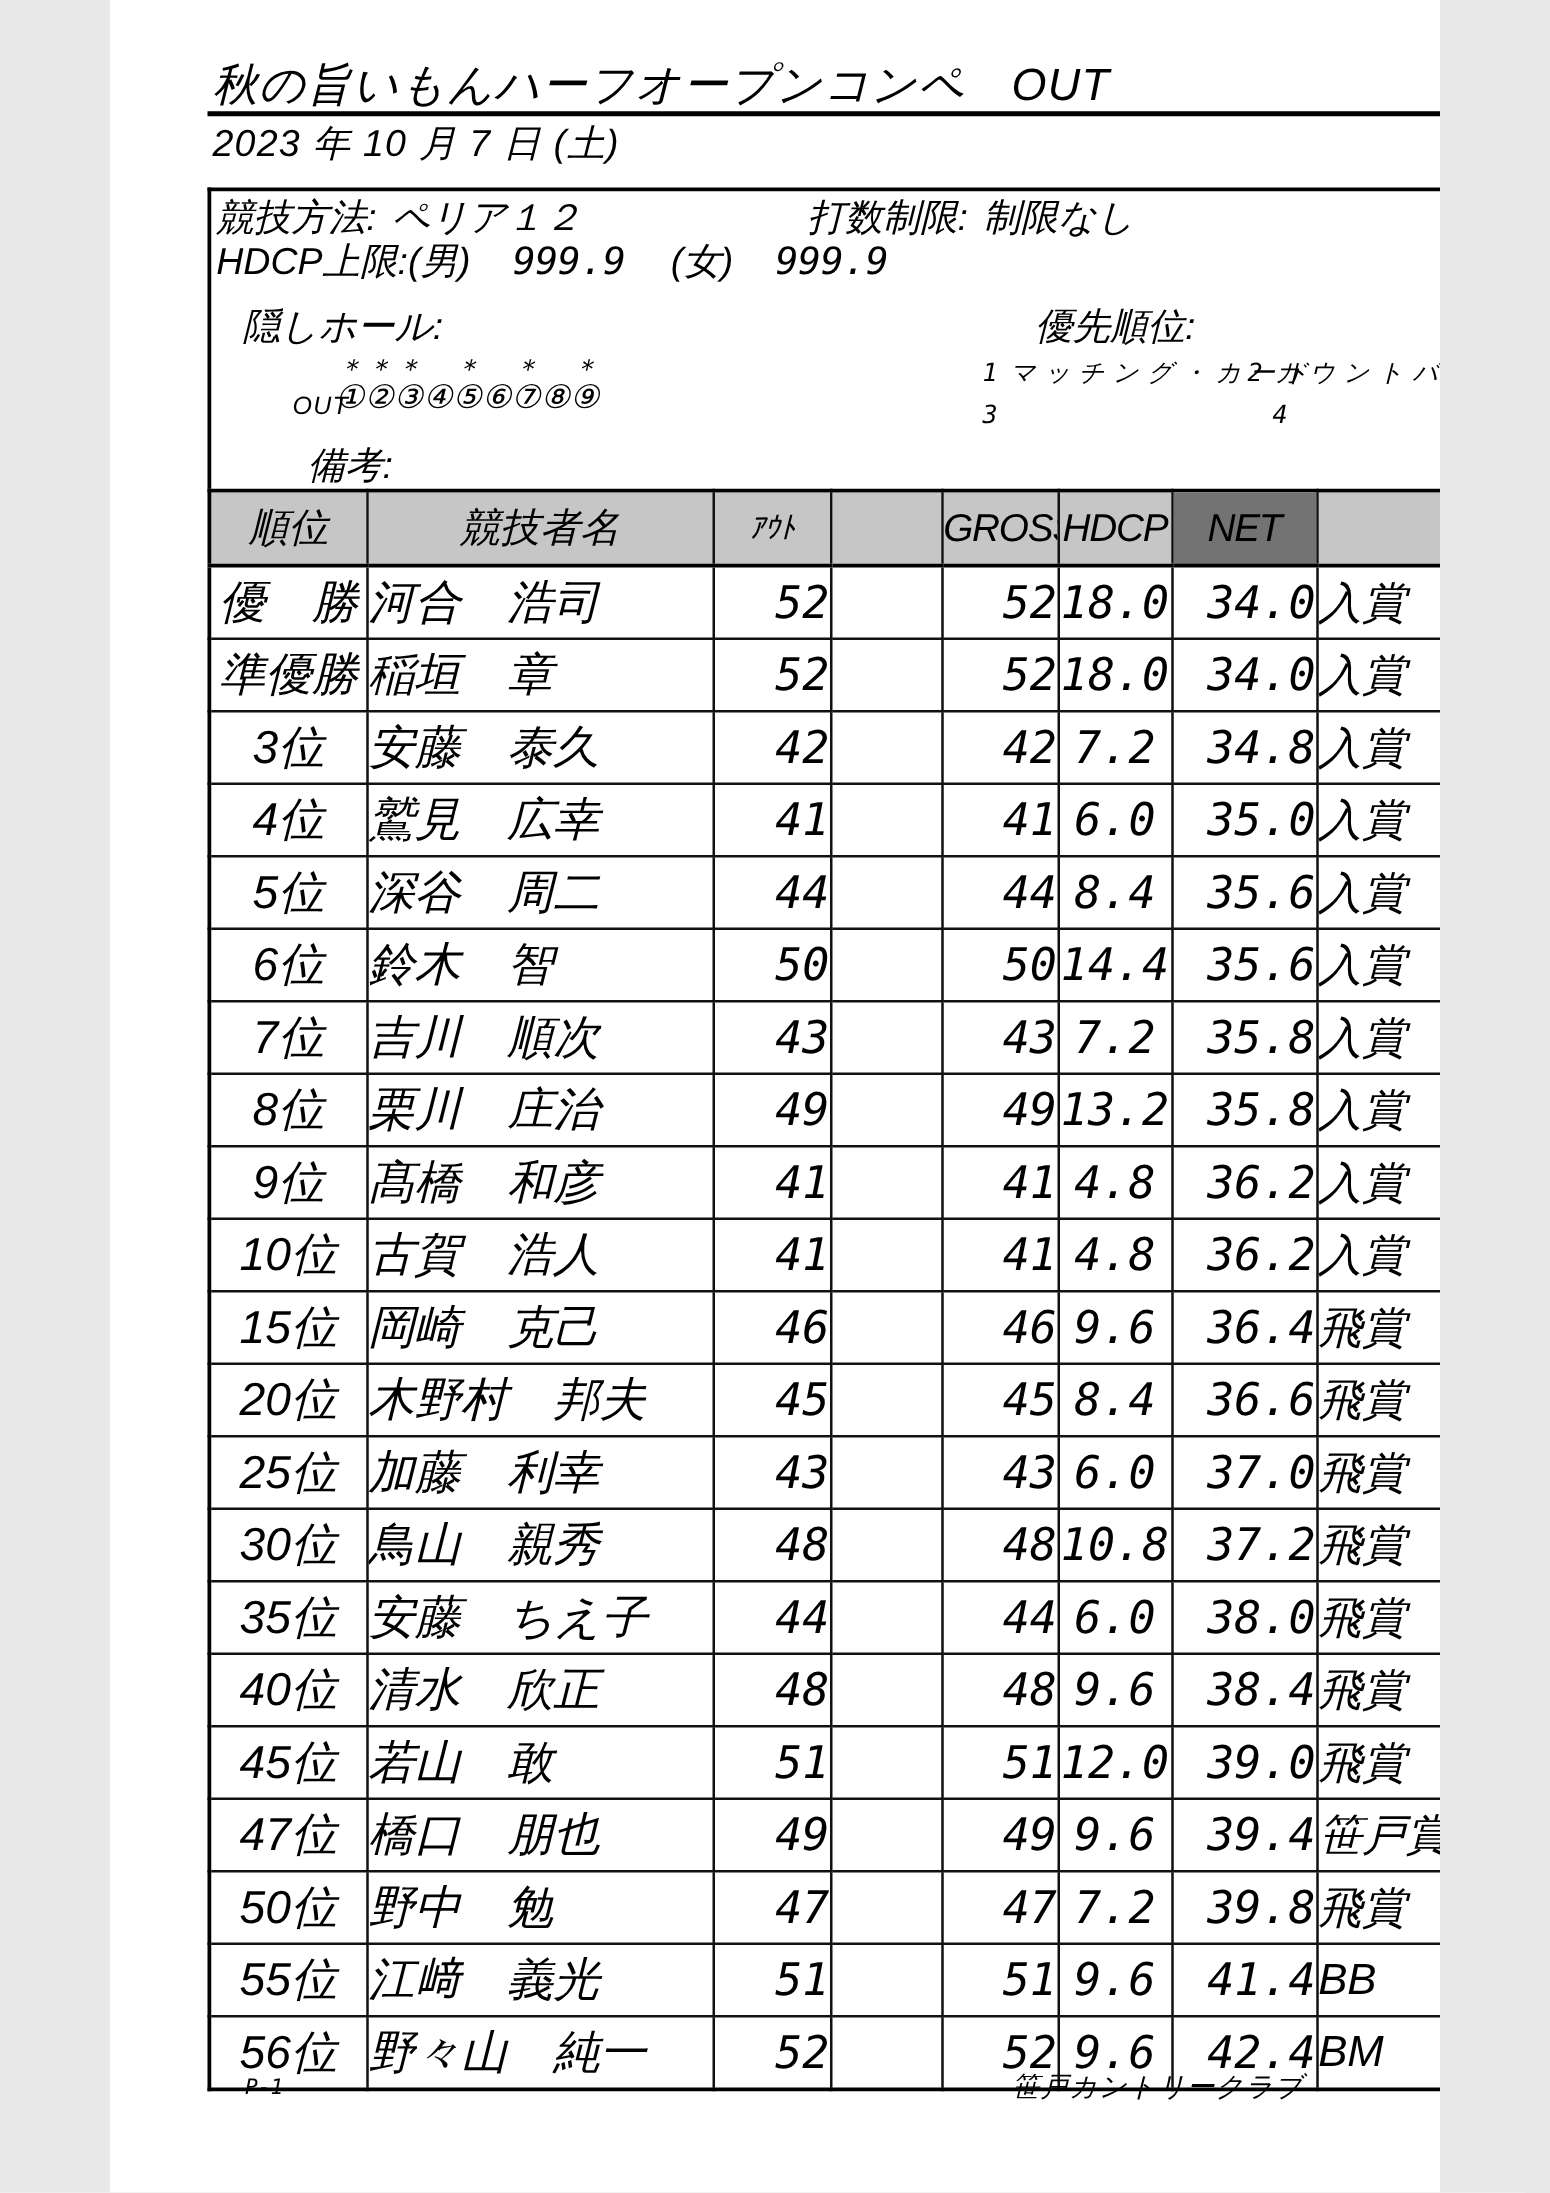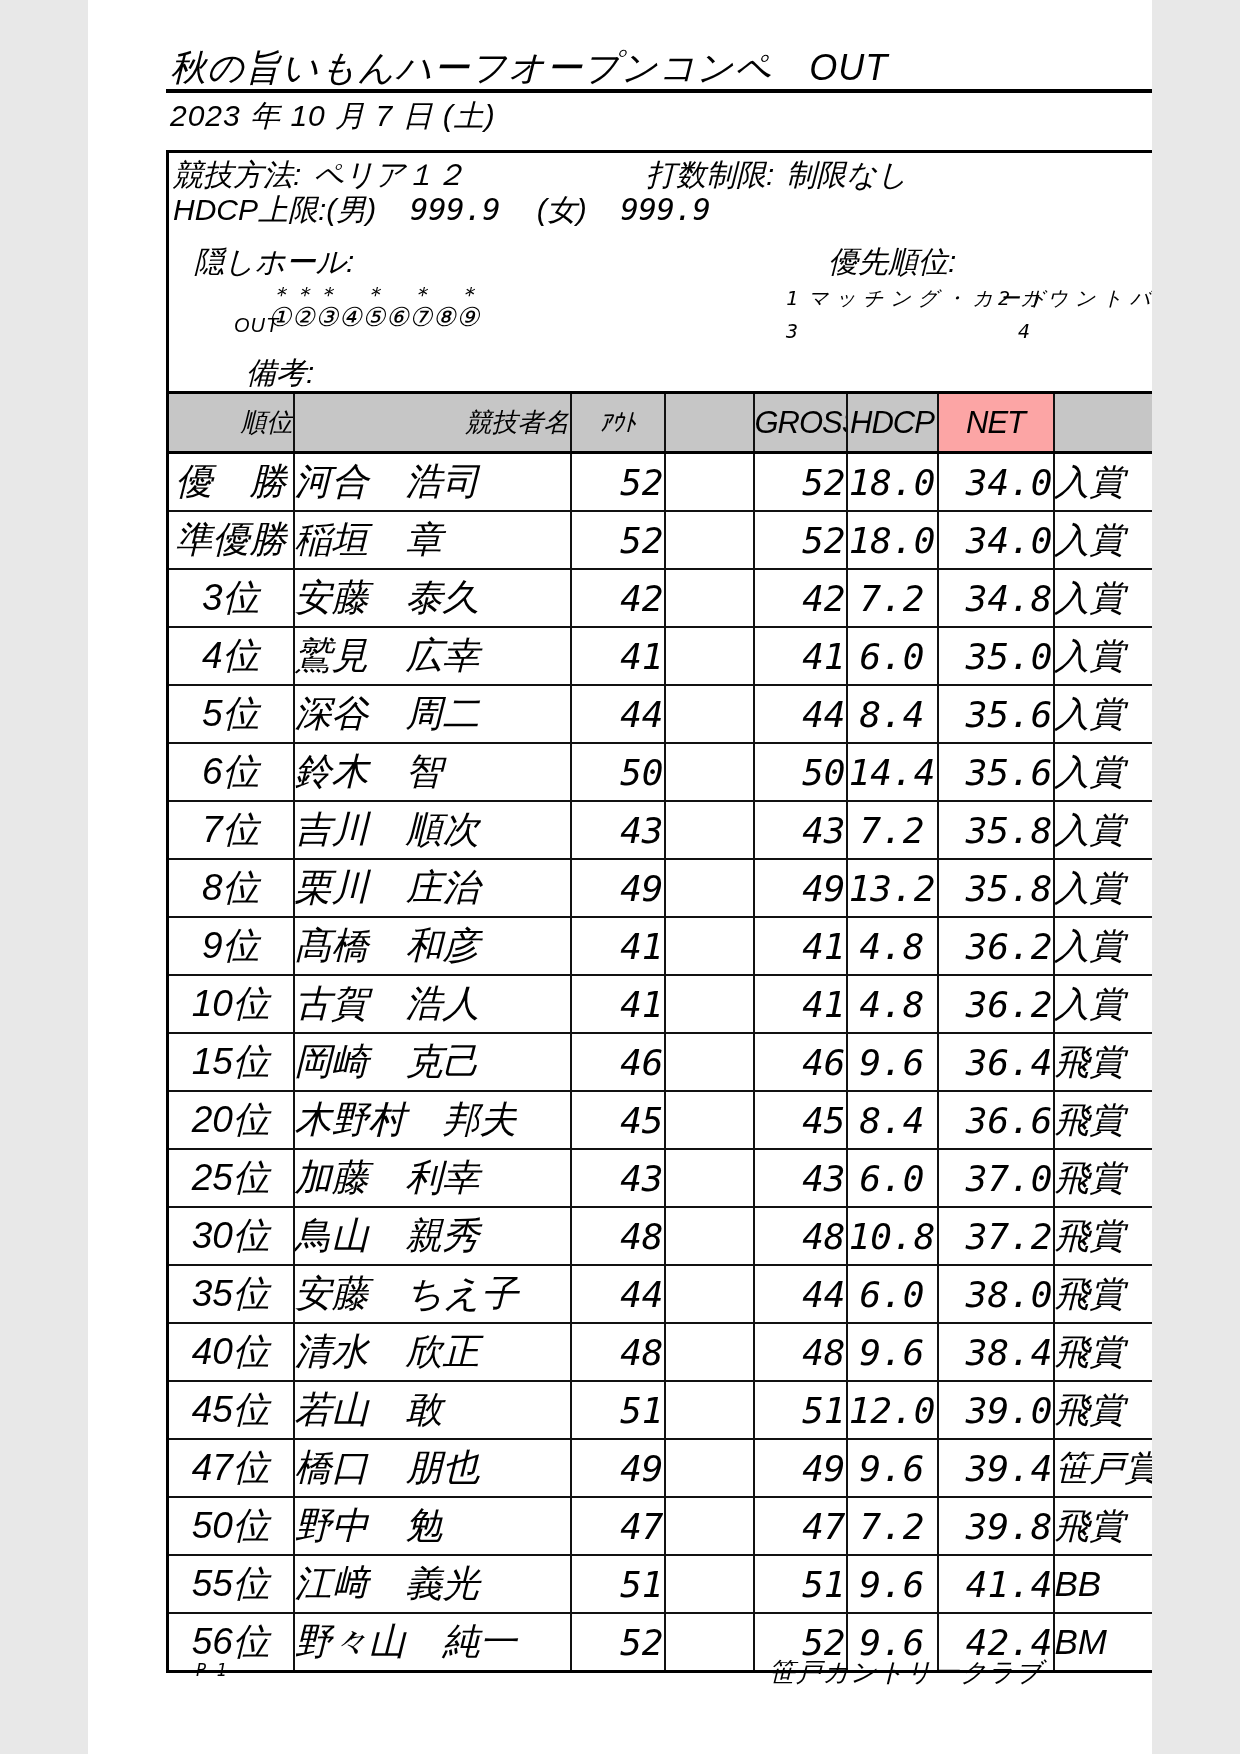--- a/index.html
+++ b/index.html
@@ -33,35 +33,35 @@
   table.results{
     position:absolute;left:78px;top:391px;width:1084px;
     border-collapse:collapse;table-layout:fixed;
     border:3px solid #000;
   }
   table.results th,table.results td{
     border:2px solid #111;overflow:hidden;white-space:nowrap;padding:0;
   }
   table.results thead th{height:57px;border-bottom:3px solid #000;font-weight:normal;}
   table.results tbody td{height:56px;}
-  .th-jp{font-size:26px;text-align:right;}
+  .th-jp{font-size:32px;}
   .th-out{font-size:24px;}
   .th-en{font-size:31px;letter-spacing:-1px;font-family:"Liberation Sans",sans-serif;}
   .c-rank{text-align:center;font-size:37px;}
   .c-name{text-align:left;padding-left:8px;font-size:37px;}
   .c-num{text-align:right;font-family:"DejaVu Sans Mono",monospace;font-size:36px;}
   .c-out{padding-right:12px;}
   .c-gross{padding-right:6px;}
   .c-hdcp{padding-right:5px;text-align:center;}
   .c-net{padding-right:8px;}
   .c-prize{text-align:left;padding-left:8px;font-size:35px;}
 
   
   .footer-left{left:108px;top:1660px;font-size:17px;font-family:"DejaVu Sans Mono",monospace;}
-  .footer-right{right:109px;top:1655px;font-size:26px;letter-spacing:1px;}
+  .footer-right{right:109px;top:1655px;font-size:22px;letter-spacing:1px;}
 </style>
 </head>
 <body>
 
 <div class="page">
 
   <div class="abs doc-title">秋の旨いもんハーフオープンコンペ　OUT</div>
   <div class="abs title-rule"></div>
   <div class="abs doc-date">2023 年 10 月 7 日 (土)</div>
 
@@ -133,21 +133,21 @@
         <col style="width:198px">
     </colgroup>
     <thead>
       <tr>
         <th class="th-jp hdr" style="background: rgb(198, 198, 198);">順位</th>
         <th class="th-jp hdr" style="background: rgb(198, 198, 198);">競技者名</th>
         <th class="th-out hdr" style="background: rgb(198, 198, 198);">ｱｳﾄ</th>
         <th class="hdr" style="background: rgb(198, 198, 198);"></th>
         <th class="th-en hdr" style="background: rgb(198, 198, 198);">GROSS</th>
         <th class="th-en hdr" style="background: rgb(198, 198, 198);">HDCP</th>
-        <th class="th-en hdr" style="background: #fca5a5;">NET</th>
+        <th class="th-en hdr" style="background: #737373;">NET</th>
         <th class="hdr" style="background: rgb(198, 198, 198);"></th>
       </tr>
     </thead>
     <tbody id="results-body">
         <tr>
           <td class="c-rank">優　勝</td>
           <td class="c-name">河合　浩司</td>
           <td class="c-num c-out">52</td>
           <td></td>
           <td class="c-num c-gross">52</td>

